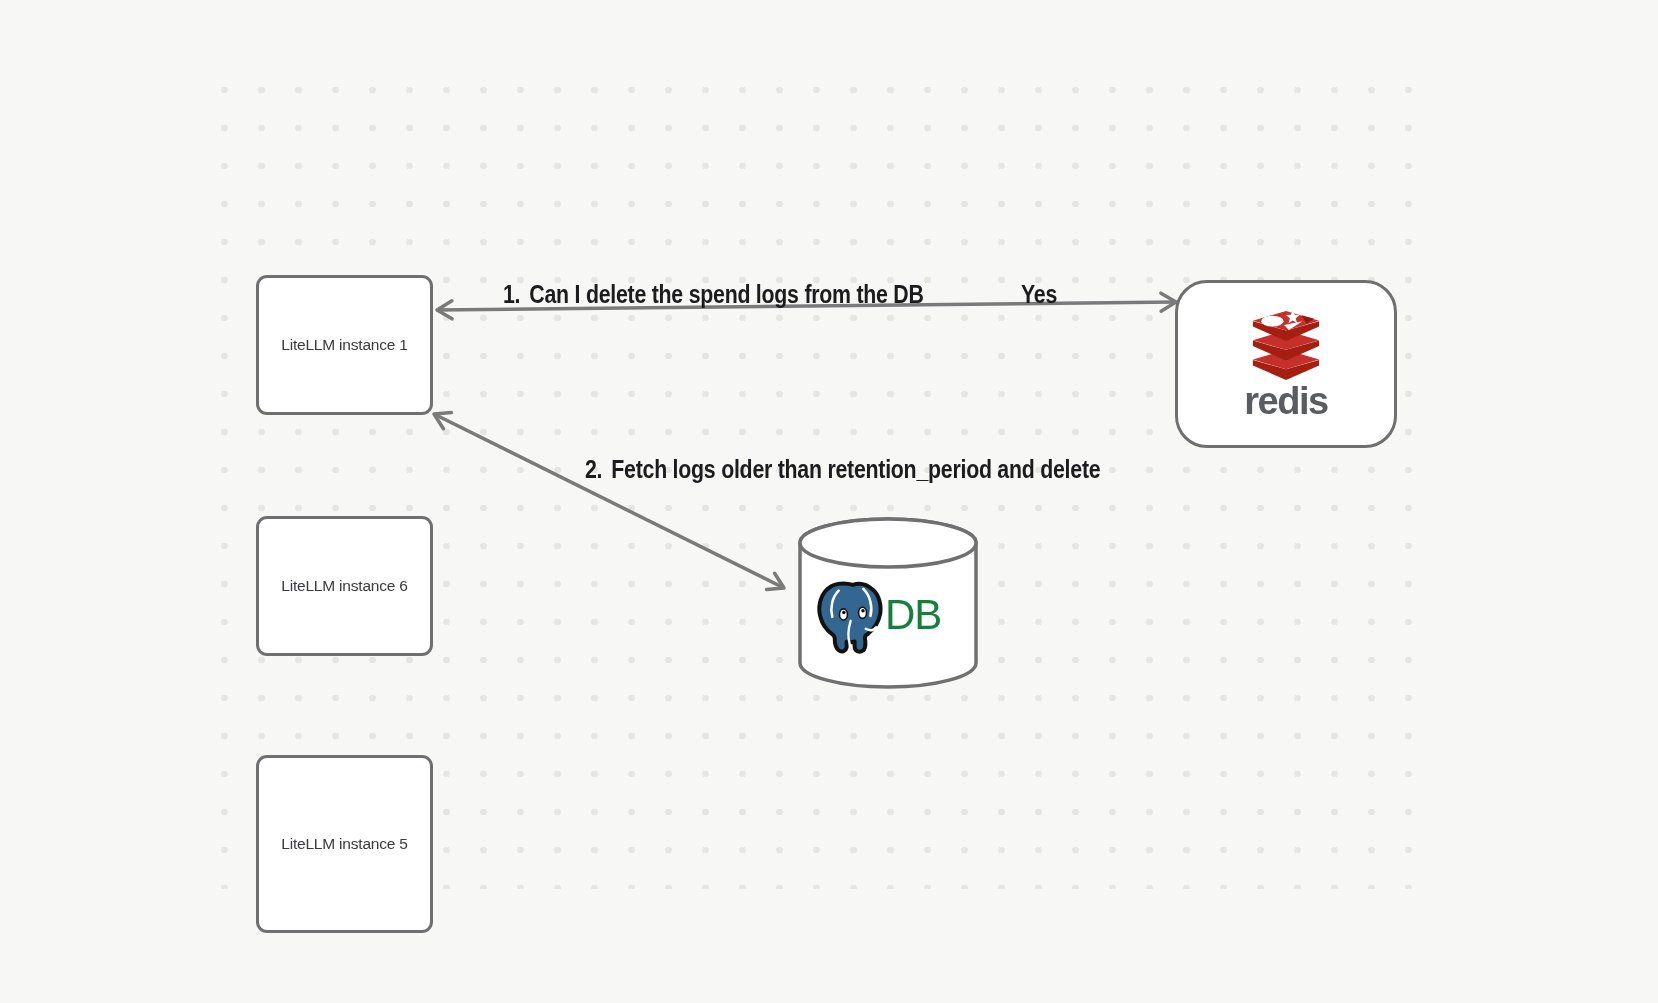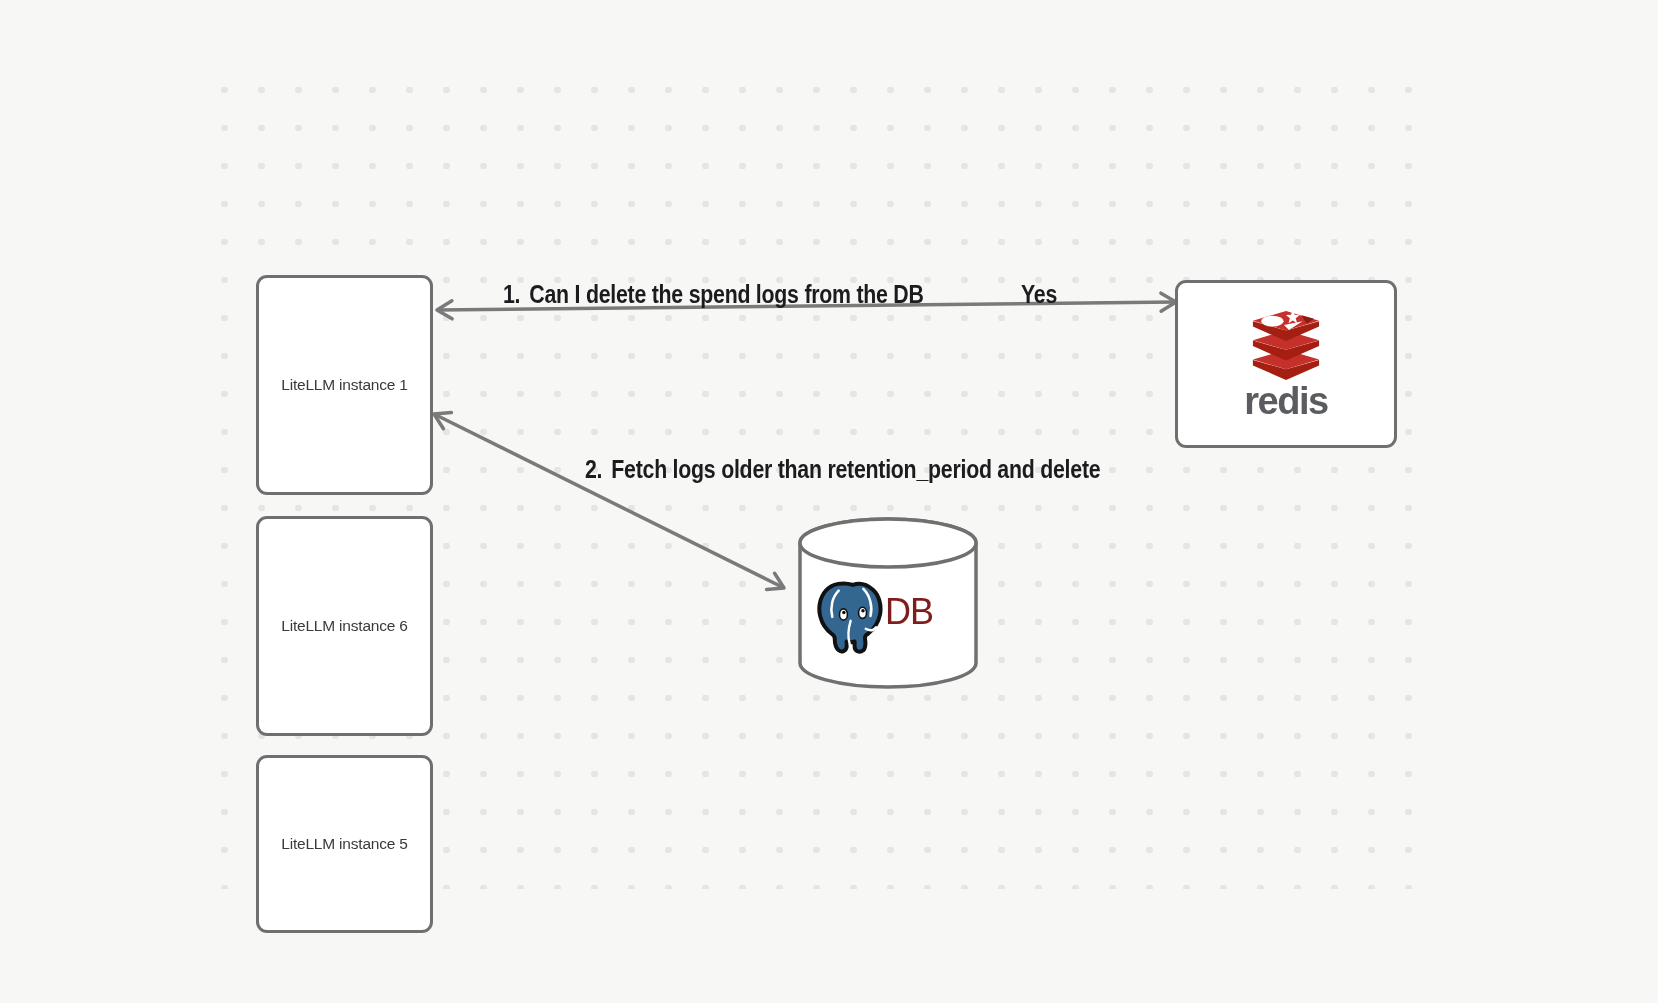--- a/index.html
+++ b/index.html
@@ -23,21 +23,21 @@
     width: 1222px;
     height: 818px;
     background-image: radial-gradient(circle, #e5e5e3 3.2px, rgba(0,0,0,0) 3.5px);
     background-size: 37px 38px;
   }
   
   .node-box {
     position: absolute;
     left: 256px;
     width: 177px;
-    height: 220px;
+    height: 140px;
     background: #ffffff;
     border: 3.5px solid #6f6f6f;
     border-radius: 11px;
     display: flex;
     align-items: center;
     justify-content: center;
     box-sizing: border-box;
   }
   .node-box .node-label {
     font-size: 15.5px;
@@ -47,21 +47,21 @@
   }
   
   .redis-node {
     position: absolute;
     left: 1175px;
     top: 280px;
     width: 222px;
     height: 168px;
     background: #ffffff;
     border: 3.5px solid #6f6f6f;
-    border-radius: 11px;
+    border-radius: 32px;
     box-sizing: border-box;
     display: flex;
     flex-direction: column;
     align-items: center;
     justify-content: center;
   }
   .redis-wordmark {
     font-size: 38px;
     font-weight: 700;
     letter-spacing: -1.5px;
@@ -69,24 +69,24 @@
     line-height: 1;
     margin-top: 1px;
   }
   
   .db-cylinder-svg { position: absolute; left: 795px; top: 515px; }
   .postgres-logo-svg { position: absolute; left: 813px; top: 581px; }
   .db-label {
     position: absolute;
     left: 885px;
     top: 594px;
-    font-size: 36px;
+    font-size: 42px;
     font-weight: 400;
     letter-spacing: -1px;
-    color: #7f1d1d;
+    color: #15803d;
     line-height: 1;
   }
   
   .arrows-svg { position: absolute; left: 0; top: 0; }
   
   .annot {
     position: absolute;
     display: flex;
     gap: 11px;
     font-size: 26px;

